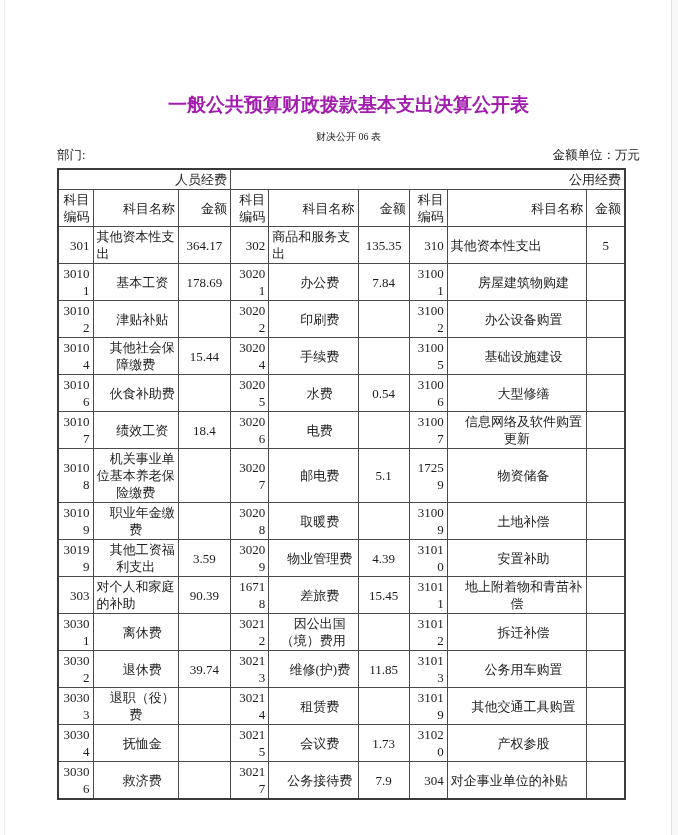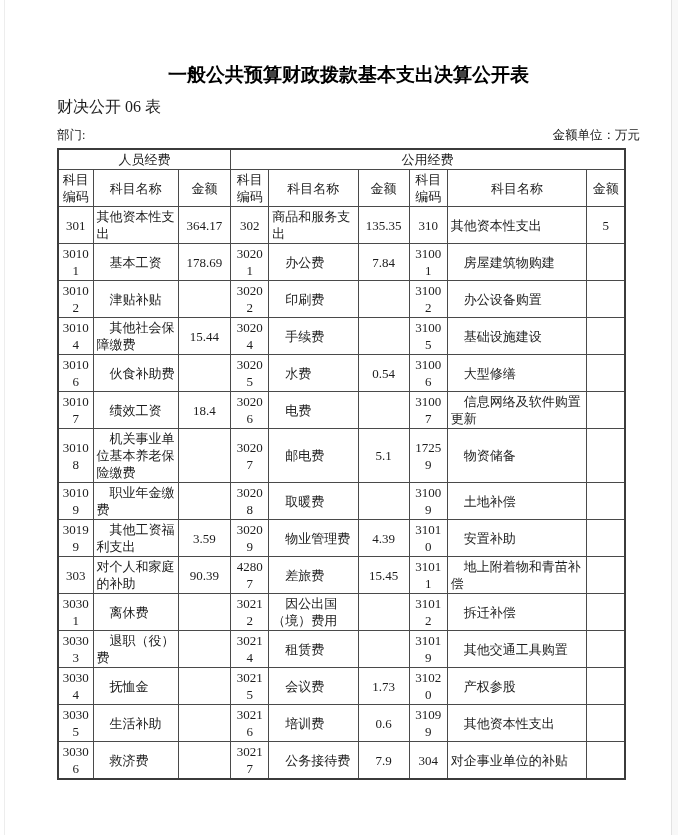--- a/index.html
+++ b/index.html
@@ -8,40 +8,40 @@
     background:#ffffff;color:#1c1c1c;
     font-family:"Liberation Serif", serif;
   }
   .page-edge-left{position:absolute;left:4px;top:0;bottom:0;width:1px;background:#ededed;}
   .page-edge-right{position:absolute;left:671px;top:0;bottom:0;width:1px;background:#e3e3e3;}
   .page-edge-right-fill{position:absolute;left:672px;right:0;top:0;bottom:0;background:#f8f8f8;}
   .content{padding:0 38px 0 57px;position:relative;}
   .title{
     font-family:"Liberation Sans", sans-serif;
     font-weight:bold;font-size:19px;line-height:26px;
-    text-align:center;margin:62px 0 0 0;color:#000000;
-  }
-  .form-no{text-align:left;font-size:16px;line-height:16px;margin-top:11px;}
-  .meta-row{display:flex;justify-content:space-between;font-size:12.5px;line-height:16px;margin-top:12px;}
+    text-align:center;margin:92px 0 0 0;color:#a21caf;
+  }
+  .form-no{text-align:center;font-size:10px;line-height:16px;margin-top:11px;}
+  .meta-row{display:flex;justify-content:space-between;font-size:12.5px;line-height:16px;margin-top:2px;}
   table.budget{
     border-collapse:collapse;table-layout:fixed;
     width:569px;margin-top:5px;
     border:2px solid #3b3b3b;
   }
   table.budget th, table.budget td{
     border:1px solid #4a4a4a;
     font-size:13px;line-height:17px;
     padding:1px 3px;
     vertical-align:middle;
     overflow:hidden;
   }
-  table.budget th{font-weight:normal;text-align:center;}
-  td.code{text-align:center;word-break:break-all;padding-left:5px;}
+  table.budget th{font-weight:normal;text-align:right;}
+  td.code{text-align:right;word-break:break-all;padding-left:5px;}
   td.name{text-align:left;padding-left:5px;}
-  td.name.indent{text-indent:13px;}
+  td.name.indent{text-indent:13px;text-align:center;}
   td.val{text-align:center;padding-right:4px;}
 </style>
 </head>
 <body>
 
 <div class="page-edge-left"></div>
 <div class="page-edge-right-fill"></div>
 <div class="page-edge-right"></div>
 
 <div class="content">
@@ -178,36 +178,47 @@
           <td class="name indent">物业管理费</td>
           <td class="val">4.39</td>
           <td class="code">31010</td>
           <td class="name indent">安置补助</td>
           <td class="val"></td>
         </tr>
         <tr>
           <td class="code">303</td>
           <td class="name">对个人和家庭的补助</td>
           <td class="val">90.39</td>
-          <td class="code">42807</td>
+          <td class="code">16718</td>
           <td class="name indent">差旅费</td>
           <td class="val">15.45</td>
           <td class="code">31011</td>
           <td class="name indent">地上附着物和青苗补偿</td>
           <td class="val"></td>
         </tr>
         <tr>
           <td class="code">30301</td>
           <td class="name indent">离休费</td>
           <td class="val"></td>
           <td class="code">30212</td>
           <td class="name indent">因公出国（境）费用</td>
           <td class="val"></td>
           <td class="code">31012</td>
           <td class="name indent">拆迁补偿</td>
+          <td class="val"></td>
+        </tr>
+        <tr>
+          <td class="code">30302</td>
+          <td class="name indent">退休费</td>
+          <td class="val">39.74</td>
+          <td class="code">30213</td>
+          <td class="name indent">维修(护)费</td>
+          <td class="val">11.85</td>
+          <td class="code">31013</td>
+          <td class="name indent">公务用车购置</td>
           <td class="val"></td>
         </tr>
         <tr>
           <td class="code">30303</td>
           <td class="name indent">退职（役）费</td>
           <td class="val"></td>
           <td class="code">30214</td>
           <td class="name indent">租赁费</td>
           <td class="val"></td>
           <td class="code">31019</td>
@@ -219,31 +230,20 @@
           <td class="name indent">抚恤金</td>
           <td class="val"></td>
           <td class="code">30215</td>
           <td class="name indent">会议费</td>
           <td class="val">1.73</td>
           <td class="code">31020</td>
           <td class="name indent">产权参股</td>
           <td class="val"></td>
         </tr>
         <tr>
-          <td class="code">30305</td>
-          <td class="name indent">生活补助</td>
-          <td class="val"></td>
-          <td class="code">30216</td>
-          <td class="name indent">培训费</td>
-          <td class="val">0.6</td>
-          <td class="code">31099</td>
-          <td class="name indent">其他资本性支出</td>
-          <td class="val"></td>
-        </tr>
-        <tr>
           <td class="code">30306</td>
           <td class="name indent">救济费</td>
           <td class="val"></td>
           <td class="code">30217</td>
           <td class="name indent">公务接待费</td>
           <td class="val">7.9</td>
           <td class="code">304</td>
           <td class="name">对企事业单位的补贴</td>
           <td class="val"></td>
         </tr>

